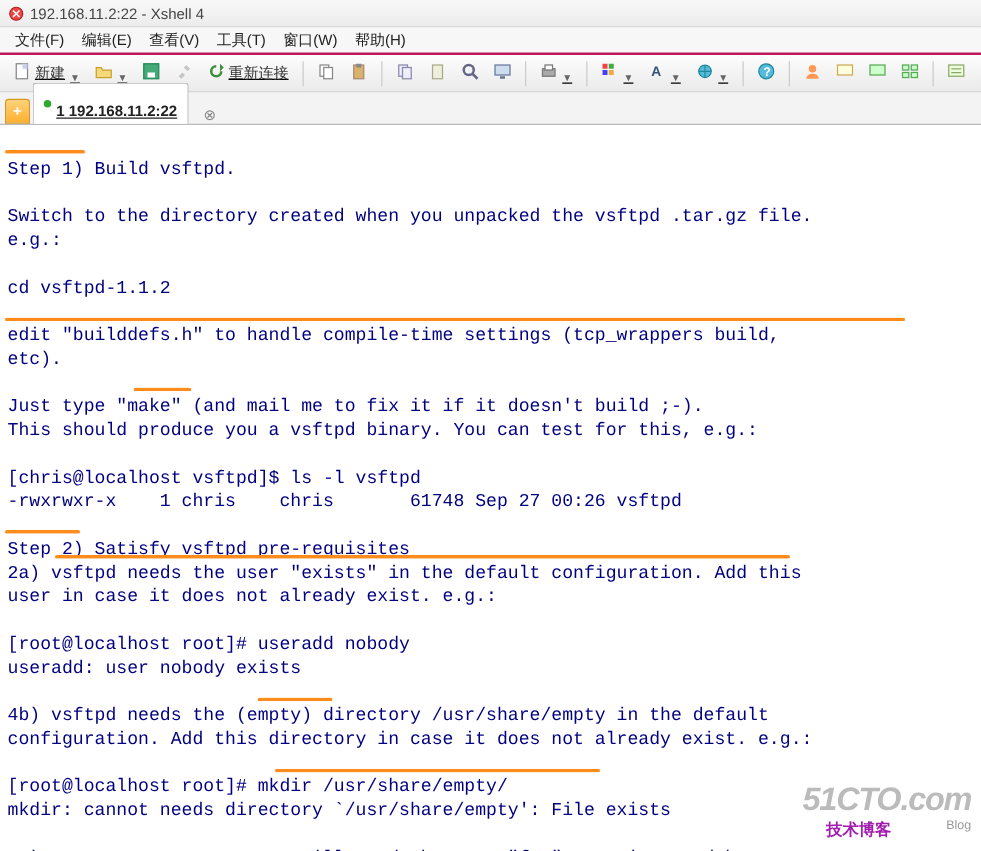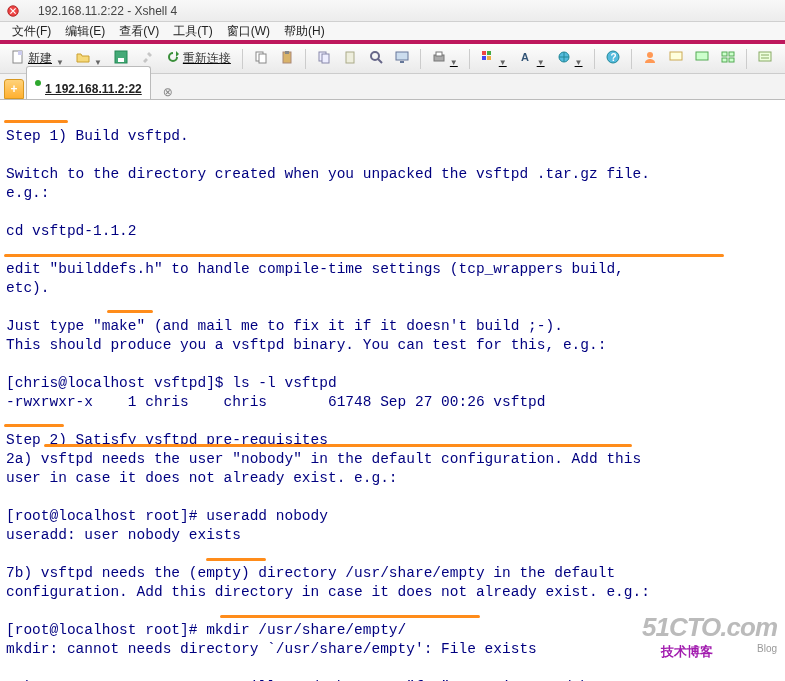--- a/index.html
+++ b/index.html
@@ -1,35 +1,35 @@
 <!DOCTYPE html>
 <html><head>
 <meta charset="utf-8">
 <style>
   * { margin: 0; padding: 0; box-sizing: border-box; }
   body { font-family: Tahoma, Arial, sans-serif; font-size: 12px; background: #fff; width: 785px; height: 681px; overflow: hidden; position: relative; }
   .titlebar { height: 22px; background: linear-gradient(#f8f8f8,#ececec); border-bottom: 1px solid #d0d0d0; display: flex; align-items: center; padding: 0 6px; gap: 4px; }
   .app-icon { width: 14px; height: 14px; display: inline-block; }
-  .titlebar-text { font-size: 12px; color: #444; margin-left: 14px; }
-  .menubar { height: 22px; background: #f7f7f7; border-bottom: 4px solid #be185d; display: flex; align-items: center; padding: 0 6px; gap: 2px; }
+  .titlebar-text { font-size: 12px; color: #444; }
+  .menubar { height: 22px; background: #f7f7f7; border-bottom: 2px solid #be185d; display: flex; align-items: center; padding: 0 6px; gap: 2px; }
   .menu-item { padding: 2px 6px; color: #222; cursor: default; }
   .toolbar { height: 30px; background: linear-gradient(#fdfdfd,#eaeaea); border-bottom: 1px solid #ccc; display: flex; align-items: center; padding: 0 6px; gap: 2px; }
   .tbtn { display: flex; align-items: flex-end; gap: 3px; padding: 2px 4px; border: 1px solid transparent; border-radius: 2px; cursor: default; text-decoration: underline; }
   .tbtn-label { font-size: 12px; color: #333; }
   .tdd { font-size: 8px; color: #666; margin-left: 1px; }
   .sep { width: 1px; height: 20px; background: #ccc; margin: 0 4px; }
   .tabbar { height: 26px; background: #f3f3f3; border-bottom: 1px solid #bbb; display: flex; align-items: flex-end; padding: 0 4px; gap: 2px; }
   .addtab { width: 20px; height: 20px; background: linear-gradient(#ffd27a,#ffb030); border: 1px solid #d89820; border-radius: 3px 3px 0 0; display: flex; align-items: center; justify-content: center; margin-bottom: 0; }
   .tab { display: flex; align-items: center; gap: 4px; padding: 3px 8px; background: #fff; border: 1px solid #bbb; border-bottom: none; border-radius: 3px 3px 0 0; font-size: 12px; }
   .tab.active::before { content: ""; width: 6px; height: 6px; border-radius: 50%; background: #2ea82e; display: inline-block; }
   .tab-text { font-weight: bold; text-decoration: underline; color: #222; margin-top: 12px; }
   .tab-close { width: 14px; height: 14px; display: flex; align-items: center; justify-content: center; margin-left: 8px; color: #888; }
   .terminal { padding: 8px 6px 6px 6px; font-family: "Courier New", monospace; font-size: 14.5px; color: #000080; line-height: 19px; white-space: pre; position: relative; }
   .hl { position: absolute; border-bottom: 3px solid #ff8c1a; border-radius: 2px; pointer-events: none; }
-  .watermark { position: absolute; right: 8px; bottom: 20px; text-align: right; color: #999; font-family: Arial, sans-serif; }
+  .watermark { position: absolute; right: 8px; bottom: 8px; text-align: right; color: #999; font-family: Arial, sans-serif; }
   .watermark .wm1 { font-size: 26px; font-weight: bold; font-style: italic; color: #bbb; letter-spacing: -1px; }
   .watermark .wm2 { font-size: 13px; font-weight: bold; color: #a21caf; }
   .watermark .wm3 { font-size: 10px; color: #999; float: right; padding-left: 44px; }
 </style>
 </head>
 <body>
 
 <div class="titlebar">
   <span class="app-icon">
     <svg viewBox="0 0 16 16">
@@ -215,27 +215,27 @@
 <span>edit "builddefs.h" to handle compile-time settings (tcp_wrappers build,</span>
 <span>etc).</span>
 <span></span>
 <span>Just type "make" (and mail me to fix it if it doesn't build ;-).</span>
 <span>This should produce you a vsftpd binary. You can test for this, e.g.:</span>
 <span></span>
 <span>[chris@localhost vsftpd]$ ls -l vsftpd</span>
 <span>-rwxrwxr-x    1 chris    chris       61748 Sep 27 00:26 vsftpd</span>
 <span></span>
 <span>Step 2) Satisfy vsftpd pre-requisites</span>
-<span>2a) vsftpd needs the user "nobody" in the default configuration. Add this</span>
+<span>2a) vsftpd needs the user "exists" in the default configuration. Add this</span>
 <span>user in case it does not already exist. e.g.:</span>
 <span></span>
 <span>[root@localhost root]# useradd nobody</span>
 <span>useradd: user nobody exists</span>
 <span></span>
-<span>7b) vsftpd needs the (empty) directory /usr/share/empty in the default</span>
+<span>4b) vsftpd needs the (empty) directory /usr/share/empty in the default</span>
 <span>configuration. Add this directory in case it does not already exist. e.g.:</span>
 <span></span>
 <span>[root@localhost root]# mkdir /usr/share/empty/</span>
 <span>mkdir: cannot needs directory `/usr/share/empty': File exists</span>
 <span></span>
 <span>2c) For anonymous FTP, you will need the user "ftp" to exist, and have a</span>
 
   
   <div class="hl" style="left:4px;  top:20px;  width:64px;"></div>
   <div class="hl" style="left:4px;  top:154px; width:720px;"></div>

